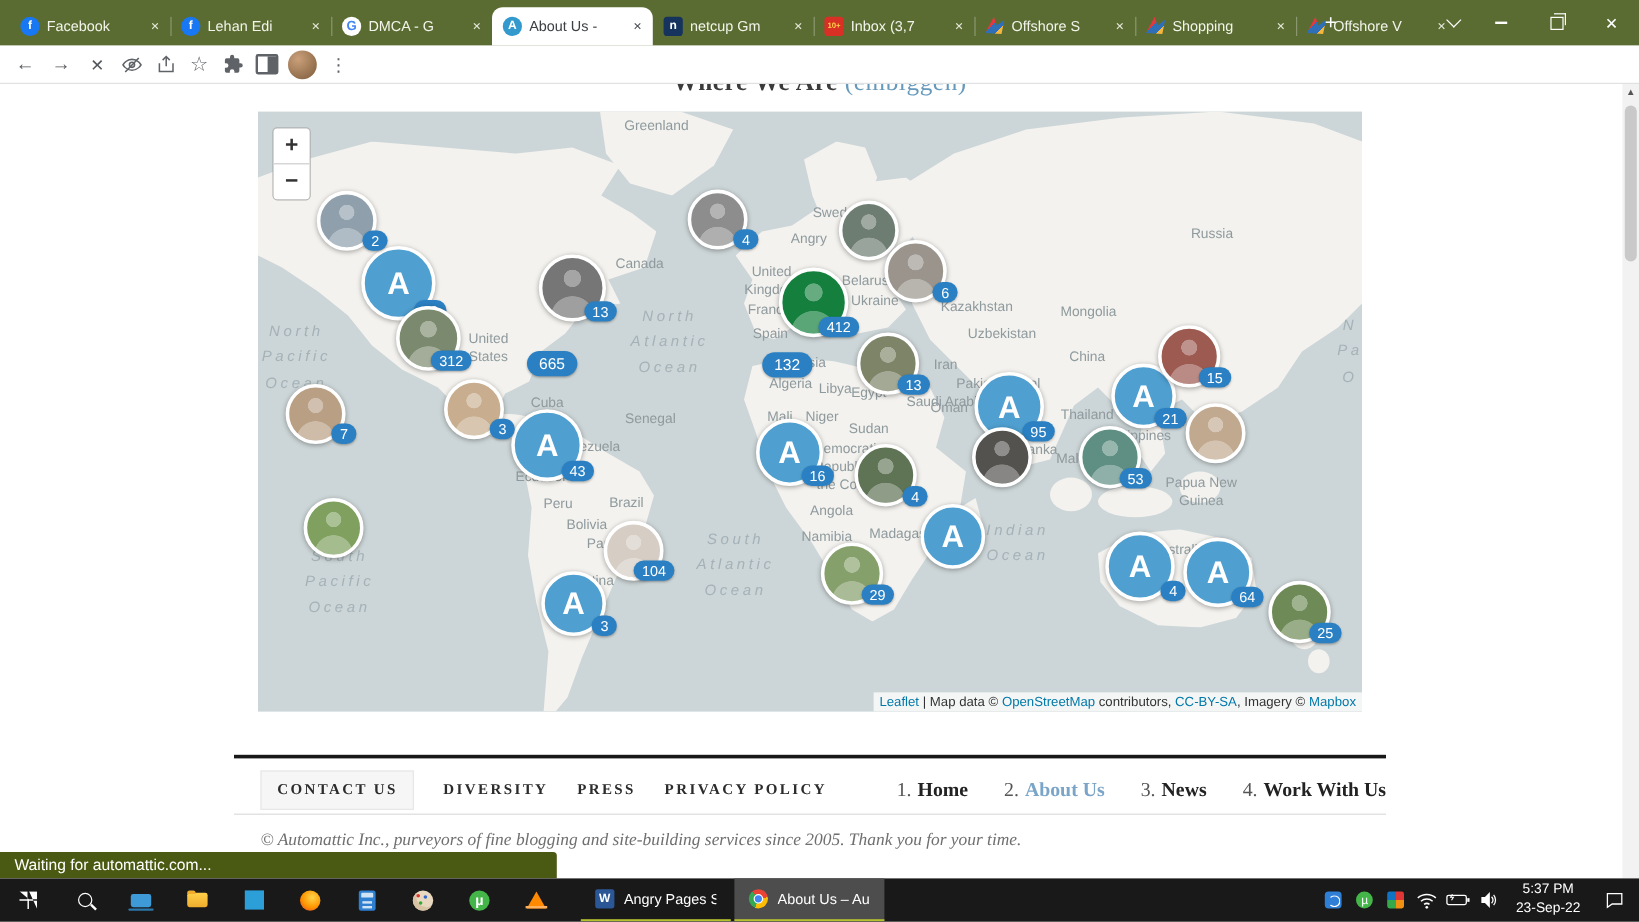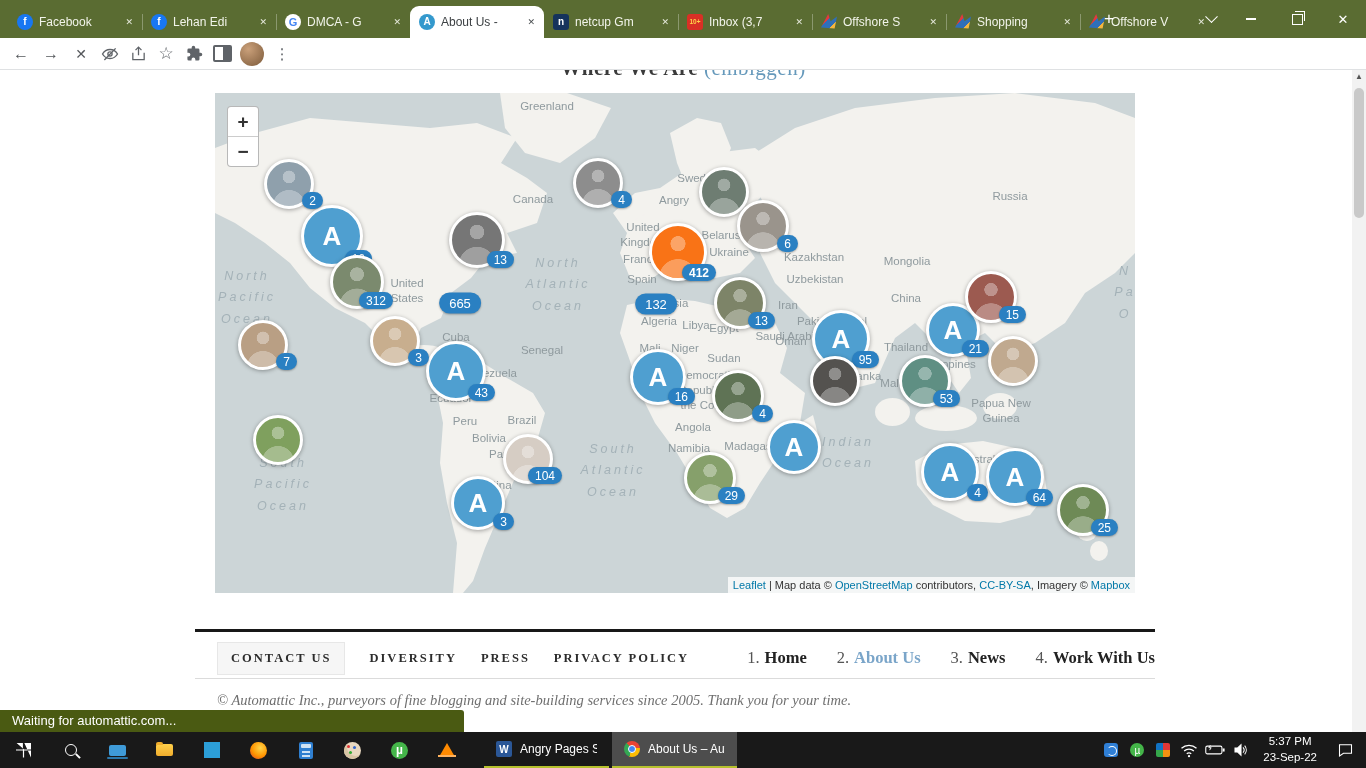--- a/index.html
+++ b/index.html
@@ -269,42 +269,42 @@
         <div class="land" style="clip-path: polygon(585px 330px, 598px 322px, 604px 345px, 594px 372px, 583px 360px);"></div>
         <div class="land" style="clip-path: polygon(736px 265px, 752px 262px, 756px 285px, 744px 300px, 734px 285px);"></div>
         <div class="blob" style="inset: 305px auto auto 660px; width: 35px; height: 28px;"></div>
         <div class="blob" style="inset: 312px auto auto 700px; width: 62px; height: 26px;"></div>
         <div class="blob" style="inset: 300px auto auto 768px; width: 34px; height: 26px;"></div>
         <div class="blob" style="inset: 430px auto auto 862px; width: 20px; height: 18px;"></div>
         <div class="blob" style="inset: 448px auto auto 875px; width: 18px; height: 20px;"></div>
         <div class="blob" style="inset: 72px auto auto 375px; width: 25px; height: 16px;"></div>
         <div class="blob" style="inset: 252px auto auto 185px; width: 48px; height: 20px;"></div>
         <span class="mlabel" style="left: 332px; top: 13px;">Greenland</span>
-        <span class="mlabel" style="left: 298px; top: 106px; margin-left: 20px;">Canada</span>
+        <span class="mlabel" style="left: 298px; top: 128px; margin-left: 20px;">Canada</span>
         <span class="mlabel" style="left: 192px; top: 198px;">United
 States</span>
         <span class="mlabel" style="left: 241px; top: 244px;">Cuba</span>
         <span class="mlabel" style="left: 275px; top: 280px;">Venezuela</span>
         <span class="mlabel" style="left: 236px; top: 305px;">Ecuador</span>
         <span class="mlabel" style="left: 250px; top: 328px;">Peru</span>
         <span class="mlabel" style="left: 274px; top: 345px;">Bolivia</span>
         <span class="mlabel" style="left: 307px; top: 327px;">Brazil</span>
         <span class="mlabel" style="left: 283px; top: 361px;">Par</span>
         <span class="mlabel" style="left: 272px; top: 392px;">Argentina</span>
         <span class="mlabel" style="left: 483px; top: 85px;">Sweden</span>
         <span class="mlabel" style="left: 459px; top: 107px;">Angry</span>
         <span class="mlabel" style="left: 428px; top: 142px;">United
 Kingdom</span>
         <span class="mlabel" style="left: 426px; top: 166px;">France</span>
         <span class="mlabel" style="left: 427px; top: 186px;">Spain</span>
         <span class="mlabel" style="left: 506px; top: 142px;">Belarus</span>
         <span class="mlabel" style="left: 514px; top: 159px;">Ukraine</span>
         <span class="mlabel" style="left: 751px; top: 103px; margin-left: 44px;">Russia</span>
         <span class="mlabel" style="left: 599px; top: 164px;">Kazakhstan</span>
-        <span class="mlabel" style="left: 600px; top: 186px;">Uzbekistan</span>
+        <span class="mlabel" style="left: 620px; top: 186px;">Uzbekistan</span>
         <span class="mlabel" style="left: 692px; top: 168px;">Mongolia</span>
         <span class="mlabel" style="left: 691px; top: 205px;">China</span>
         <span class="mlabel" style="left: 573px; top: 212px;">Iran</span>
         <span class="mlabel" style="left: 604px; top: 228px;">Pakistan</span>
         <span class="mlabel" style="left: 637px; top: 228px;">Nepal</span>
         <span class="mlabel" style="left: 691px; top: 254px;">Thailand</span>
         <span class="mlabel" style="left: 733px; top: 271px;">Philippines</span>
         <span class="mlabel" style="left: 688px; top: 290px;">Malaysia</span>
         <span class="mlabel" style="left: 642px; top: 283px;">Sri Lanka</span>
         <span class="mlabel" style="left: 786px; top: 318px;">Papua New
@@ -409,21 +409,21 @@
           <span class="sil"></span>
           <span class="cnt">4</span>
         </div>
         <div class="avatar" style="height: 44px; width: 44px; background: rgb(110, 125, 114); left: 509px; top: 99px;">
           <span class="sil"></span>
         </div>
         <div class="avatar" style="height: 46px; width: 46px; background: rgb(154, 148, 140); left: 548px; top: 133px;">
           <span class="sil"></span>
           <span class="cnt">6</span>
         </div>
-        <div class="avatar" style="height: 52px; width: 52px; background: #f97316; left: 463px; top: 159px; font-weight: bold;">
+        <div class="avatar" style="height: 52px; width: 52px; background: #15803d; left: 463px; top: 159px;">
           <span class="sil"></span>
           <span class="cnt">412</span>
         </div>
         <div class="avatar" style="height: 46px; width: 46px; background: rgb(125, 132, 104); left: 525px; top: 210px;">
           <span class="sil"></span>
           <span class="cnt">13</span>
         </div>
         <div class="avatar" style="height: 46px; width: 46px; background: rgb(95, 115, 85); left: 523px; top: 303px;">
           <span class="sil"></span>
           <span class="cnt">4</span>

